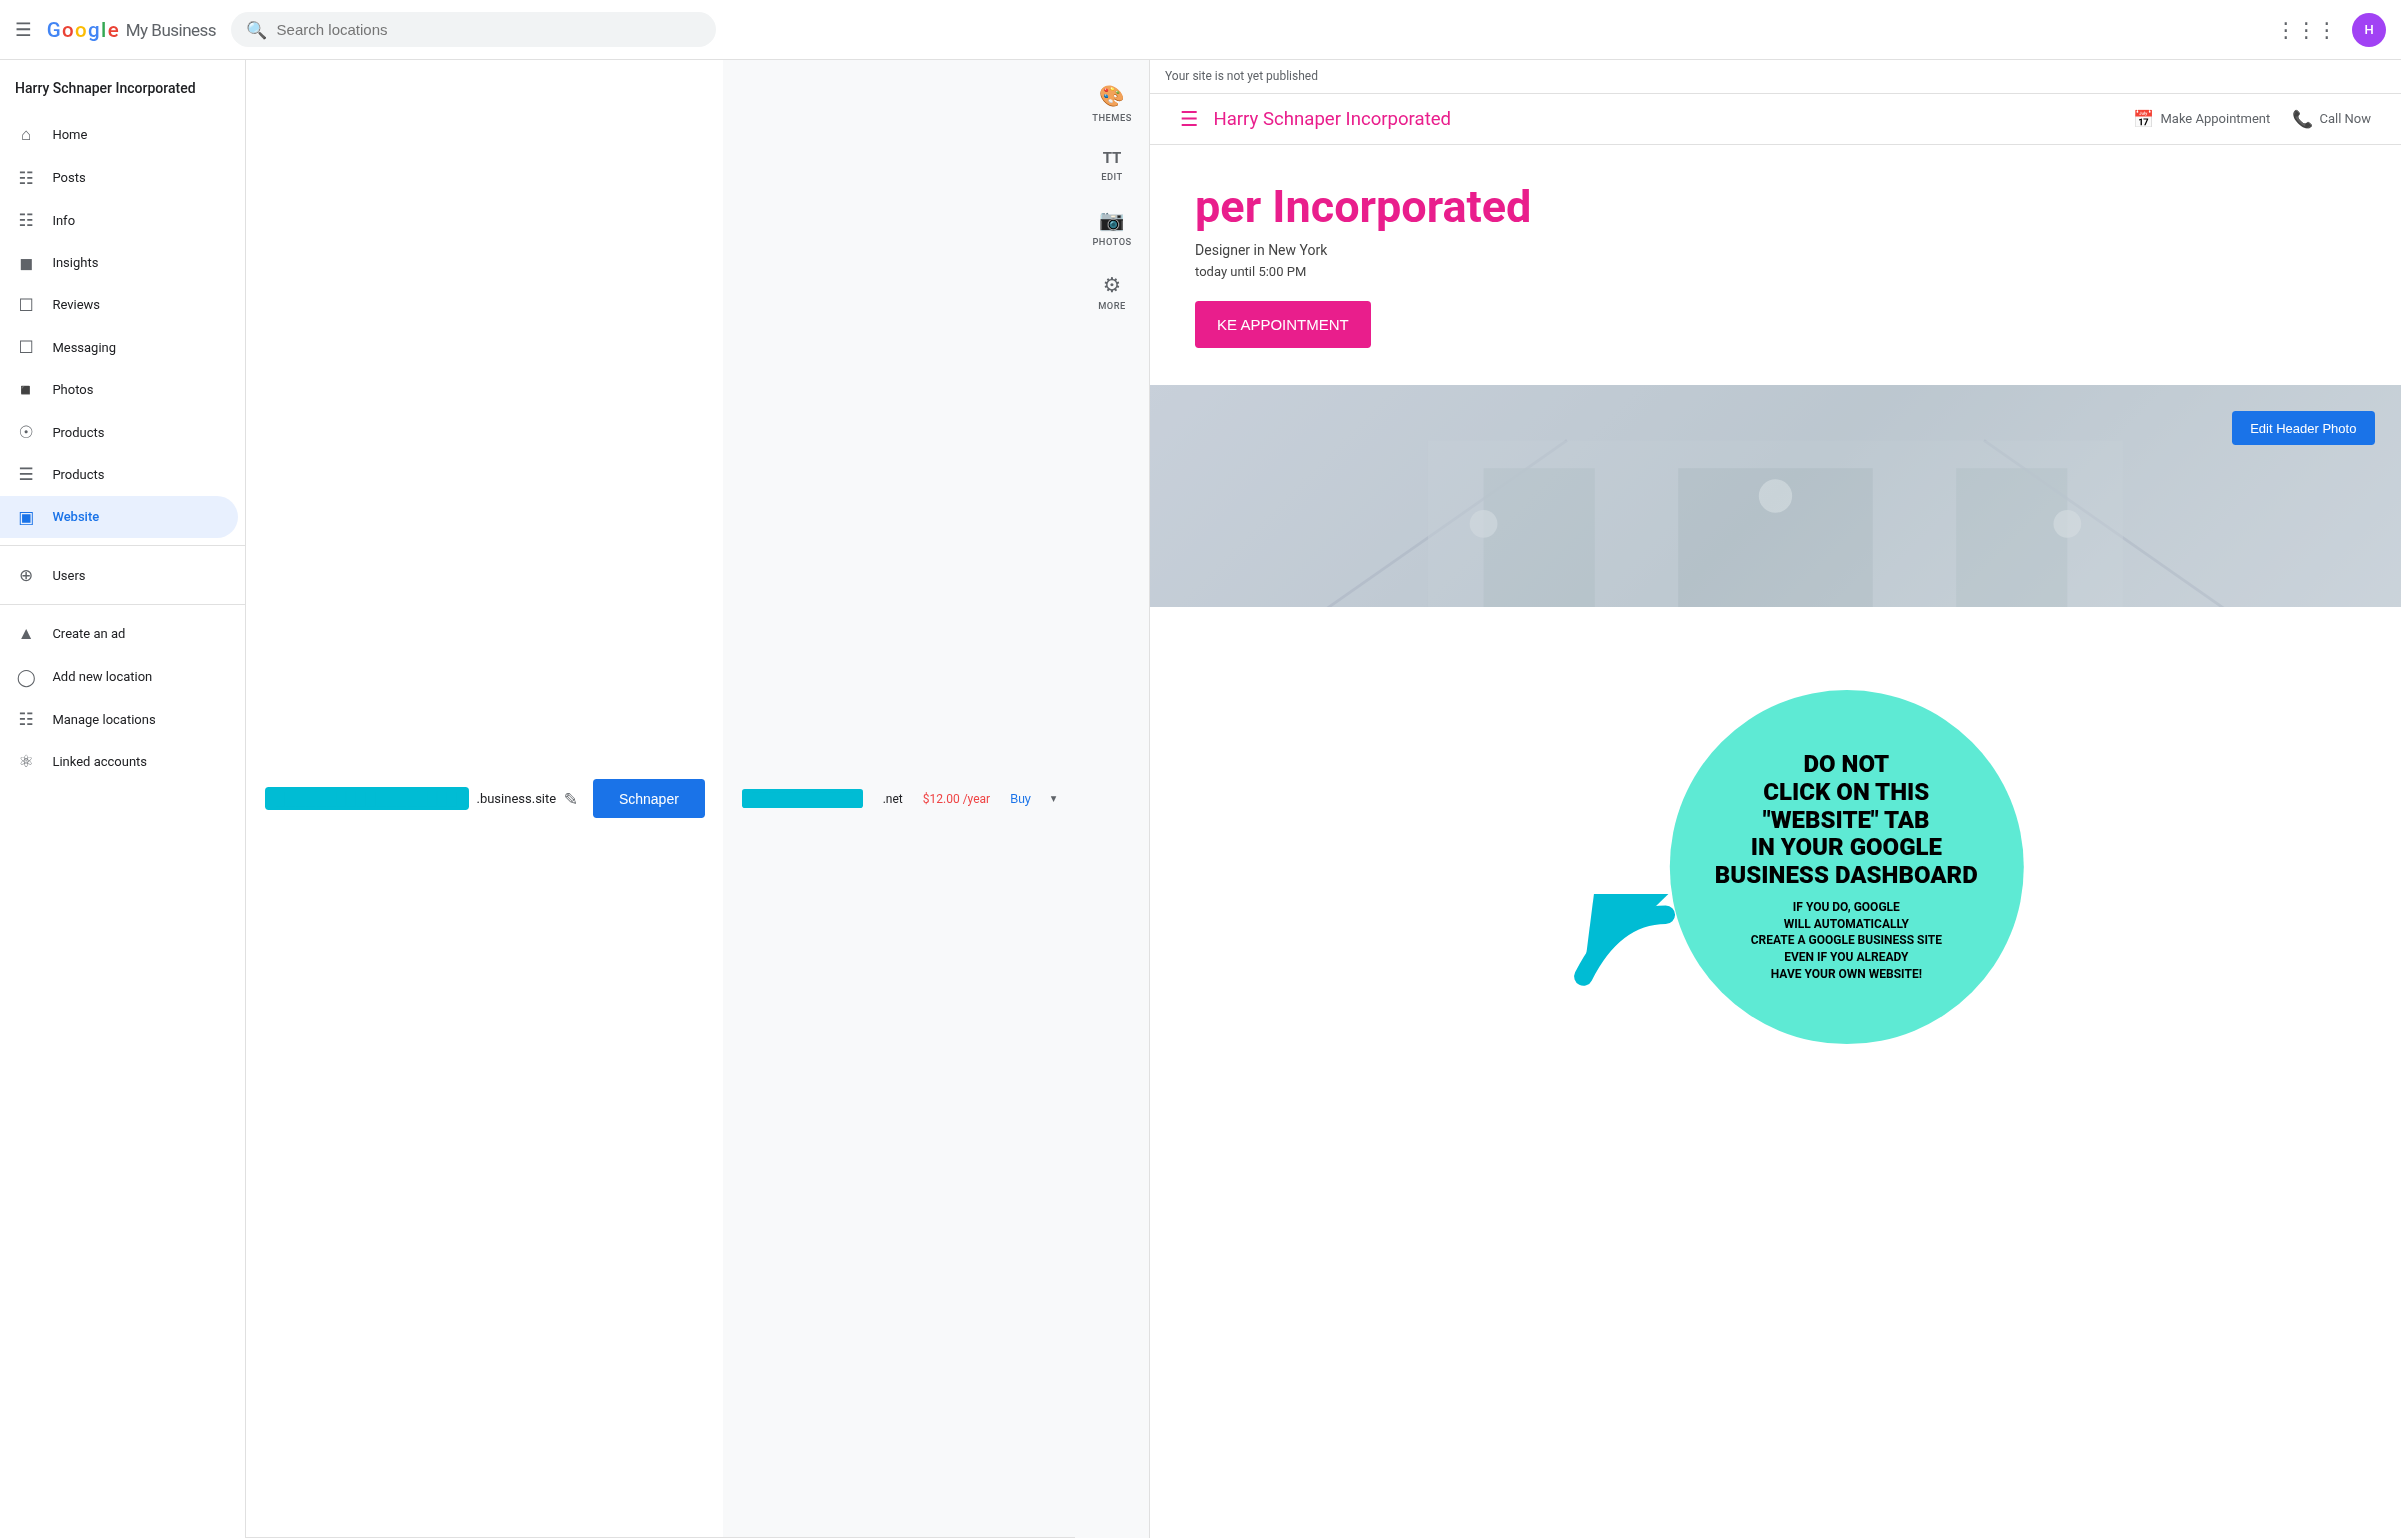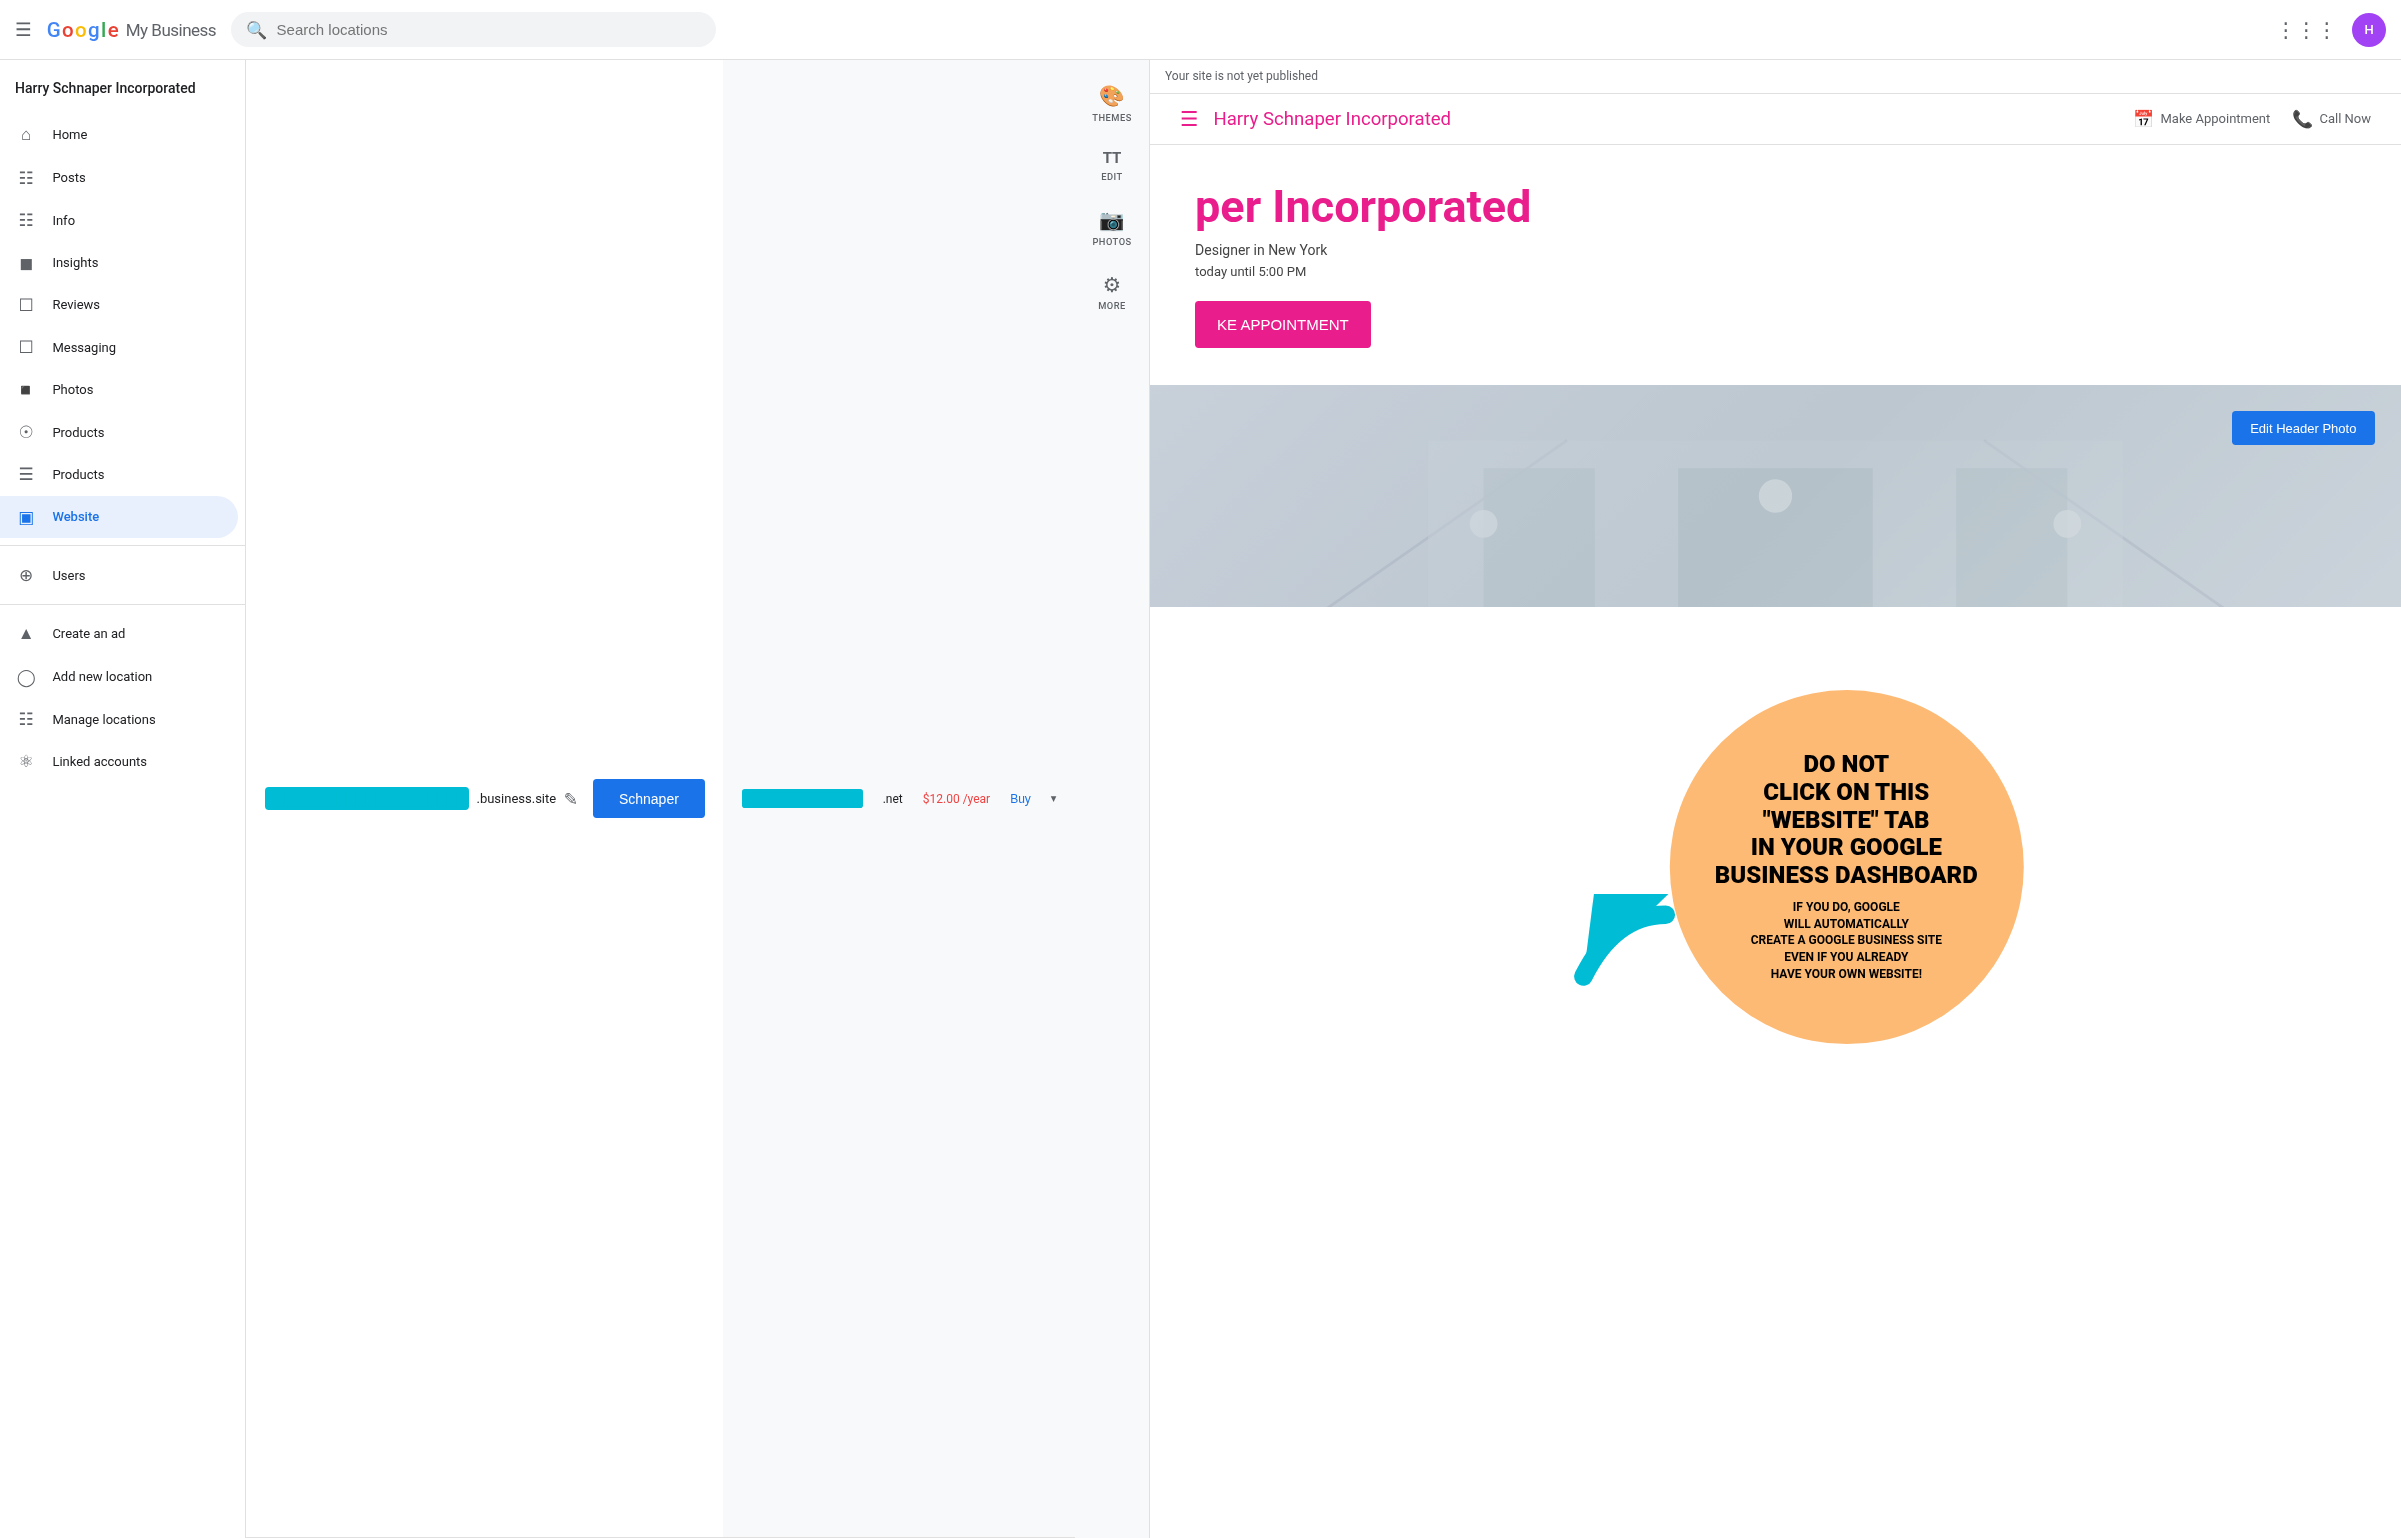--- a/index.html
+++ b/index.html
@@ -237,21 +237,21 @@
     
     .warning-overlay {
       position: absolute;
       left: 50%;
       top: 50%;
       transform: translate(-30%, -35%);
       z-index: 50;
     }
     .warning-bubble {
       width: 354px; height: 354px;
-      background: #fdba74;
+      background: #5eead4;
       border-radius: 50%;
       display: flex;
       flex-direction: column;
       align-items: center;
       justify-content: center;
       padding: 37px;
       text-align: center;
       position: relative;
     }
     .warning-title {

